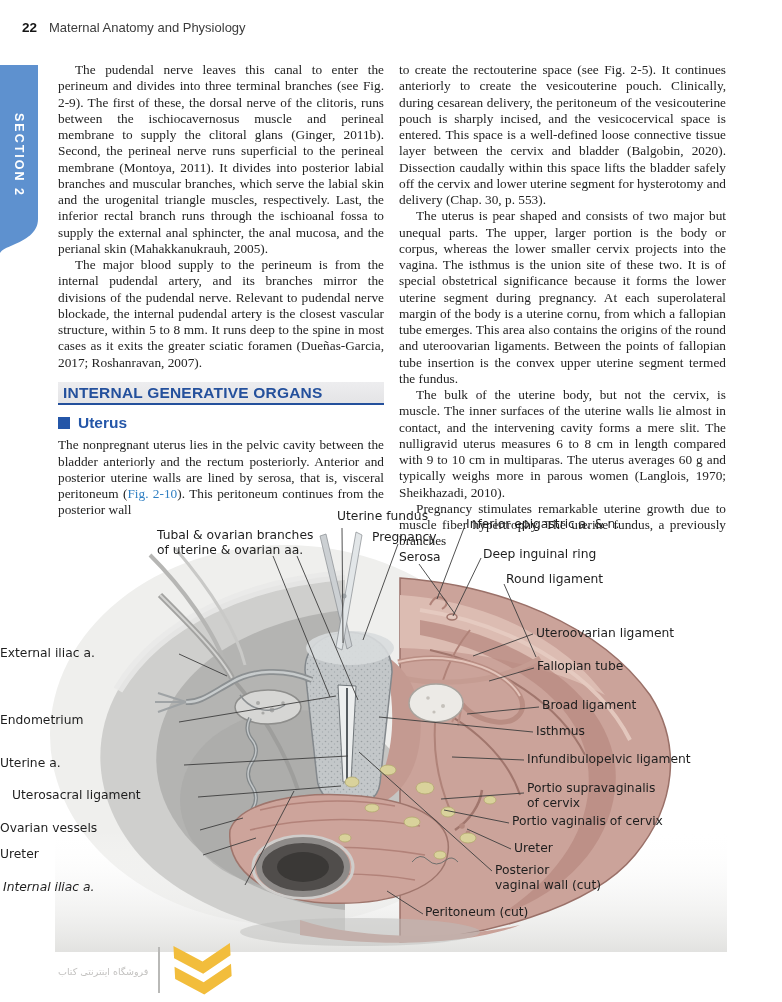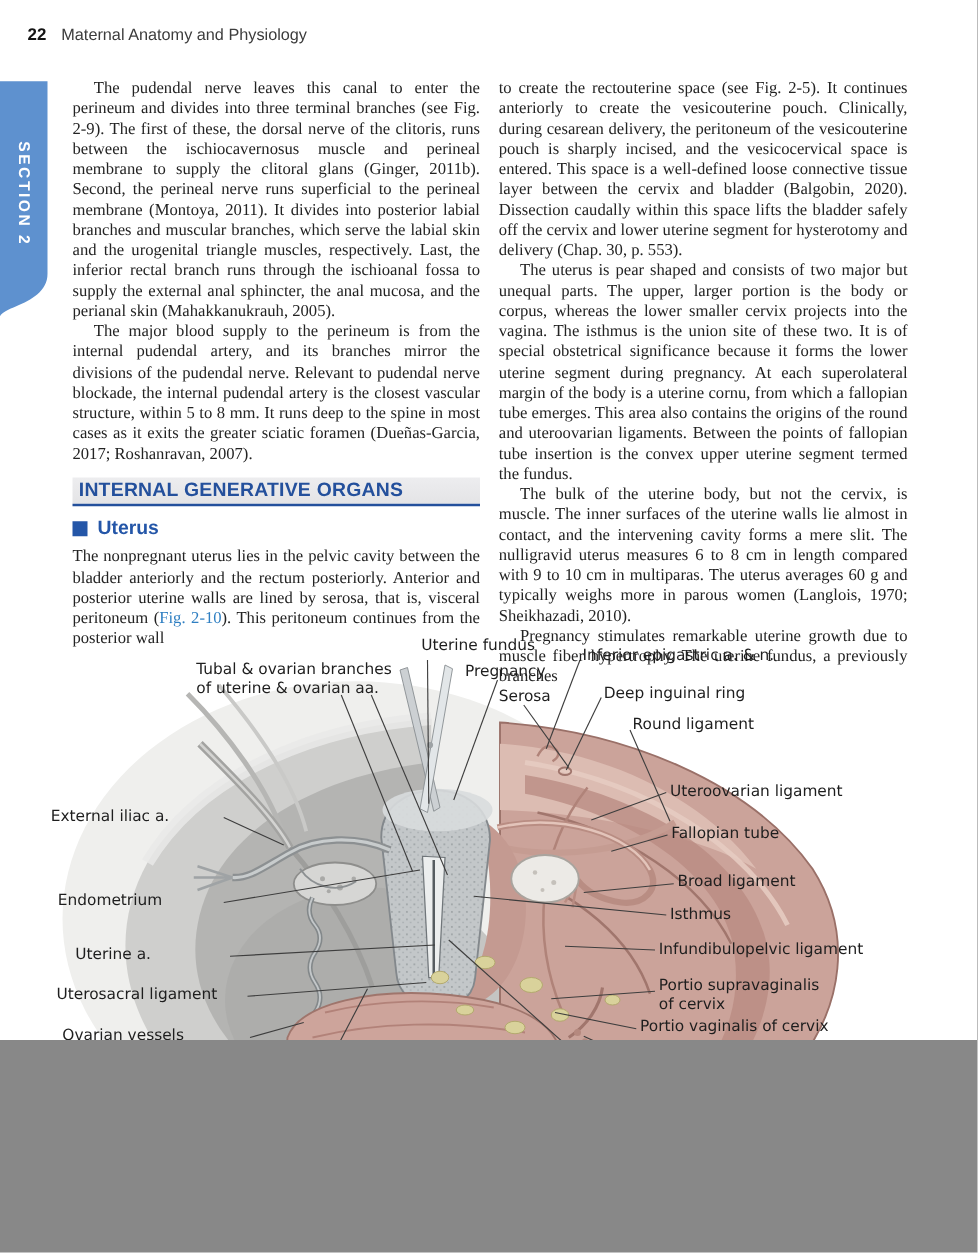--- a/index.html
+++ b/index.html
@@ -1,16 +1,16 @@
 <!DOCTYPE html>
 <html><head>
 <meta charset="utf-8">
 <style>
   html,body{margin:0;padding:0;background:#888;}
-  .page{position:relative;width:782px;height:832px;background:#ffffff;overflow:hidden;
+  .page{position:relative;width:782px;height:1002px;background:#ffffff;overflow:hidden;
         font-family:"Liberation Serif","DejaVu Serif",serif;color:#232323;}
   
   .runhead{position:absolute;top:20px;left:22px;font-family:"Liberation Sans",sans-serif;
            font-size:13px;color:#3c3c3c;}
   .runhead b{color:#141414;margin-right:12px;font-size:13.5px;}
   
   .tab-svg{position:absolute;top:0;left:0;}
   .tab-text{position:absolute;top:65px;left:0;width:38px;height:180px;display:flex;
             align-items:center;justify-content:center;writing-mode:vertical-rl;
             font-family:"Liberation Sans",sans-serif;font-weight:bold;font-size:12.5px;
@@ -28,21 +28,21 @@
              font-family:"Liberation Sans",sans-serif;font-weight:bold;font-size:15.5px;
              color:#24509c;letter-spacing:0.2px;}
   .sub-head{display:flex;align-items:center;margin:4px 0 6px 0;
             font-family:"Liberation Sans",sans-serif;font-weight:bold;font-size:15.5px;
             color:#2456a8;}
   .sq{width:12px;height:12px;background:#2456a8;margin-right:8px;display:inline-block;}
   
   .fig-art{position:absolute;left:0;top:500px;}
   .fig-label{position:absolute;font-family:"DejaVu Sans","Liberation Sans",sans-serif;
              font-size:12.3px;line-height:14.5px;color:#1e1e1e;white-space:pre-line;}
-  .lab-r{text-align:center;}
+  .lab-r{text-align:left;}
   
   .foot-logo{position:absolute;left:58px;top:942px;display:flex;align-items:center;gap:10px;}
   .wordmark{text-align:center;direction:rtl;}
   .wm-main{font-family:"DejaVu Sans",sans-serif;font-weight:bold;font-size:30px;line-height:30px;}
   .wm-y{color:#f2bd3c;} .wm-g{color:#9d9d9b;}
   .wm-sub{font-family:"DejaVu Sans",sans-serif;font-size:9.5px;color:#c3c2c0;margin-top:2px;}
   .foot-div{width:2px;height:46px;background:#b9b9b7;}
   .foot-right{position:absolute;right:2px;top:938px;text-align:right;}
   .fa-line{direction:rtl;font-family:"DejaVu Sans",sans-serif;font-weight:600;font-size:16.5px;
            color:#181818;}

